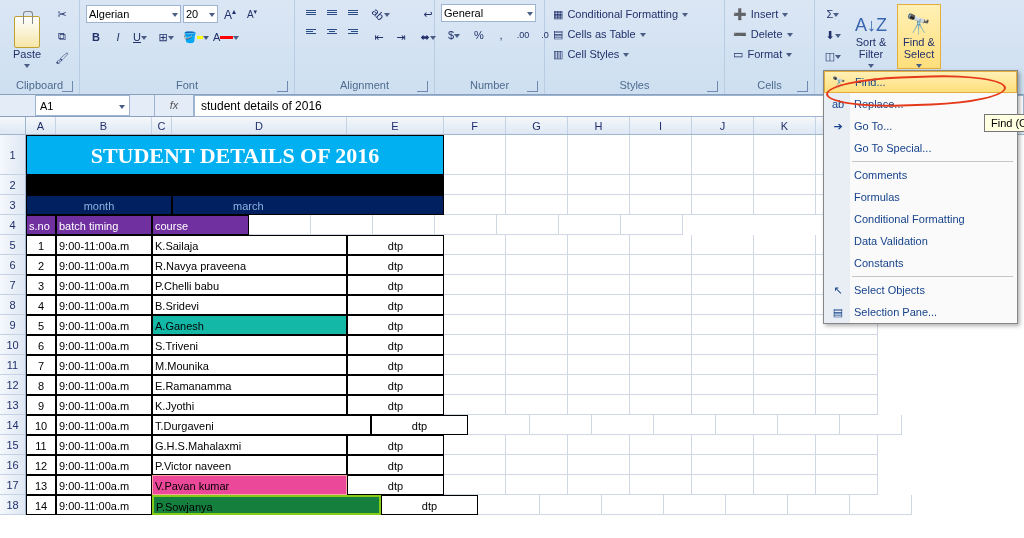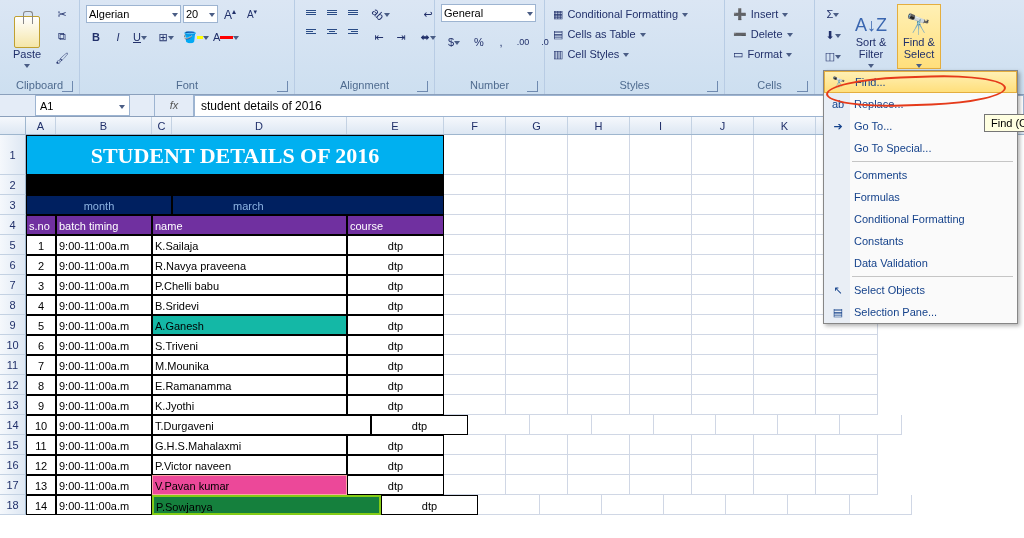--- a/index.html
+++ b/index.html
@@ -221,21 +221,21 @@
         <div class="small-btn" style="width:22px">
             <span>⬌</span>
             <span class="caret"></span>
           </div>
       </div>
     </div>
     <div class="group-label">Alignment</div>
   </div>
 
   <div class="group" style="width:110px">
-    <div class="group-body" style="flex-direction:column;gap:10px;align-items:flex-start">
+    <div class="group-body" style="flex-direction:column;gap:3px;align-items:flex-start">
       <div class="combo num-combo">
           <span>General</span>
           <span class="caret dd"></span>
         </div>
       <div class="fontrow">
         <div class="small-btn" style="width:26px">
             <span>$</span>
             <span class="caret"></span>
           </div>
         <div class="small-btn">
@@ -388,21 +388,20 @@
         <div class="cell" style="width: 62px;"></div>
         <div class="cell" style="width: 62px;"></div>
         <div class="cell" style="width: 62px;"></div>
         <div class="cell" style="width: 62px;"></div>
         <div class="cell" style="width: 62px;"></div>
       </div>
       <div class="row">
         <div class="rh">4</div>
         <div class="cell" style="width: 30px;;background:#7030a0;color:#fff;border:1px solid #000">s.no</div>
         <div class="cell" style="width: 96px;;background:#7030a0;color:#fff;border:1px solid #000">batch timing</div>
-        <div class="cell" style="width: 195px;;background:#7030a0;color:#fff;border:1px solid #000">name</div>
         <div class="cell" style="width: 97px;;background:#7030a0;color:#fff;border:1px solid #000">course</div>
         <div class="cell" style="width: 62px;"></div>
         <div class="cell" style="width: 62px;"></div>
         <div class="cell" style="width: 62px;"></div>
         <div class="cell" style="width: 62px;"></div>
         <div class="cell" style="width: 62px;"></div>
         <div class="cell" style="width: 62px;"></div>
         <div class="cell" style="width: 62px;"></div>
       </div>
       <div class="row">
@@ -625,24 +624,24 @@
   <div class="menu-item">
       <span>Comments</span>
     </div>
   <div class="menu-item">
       <span>Formulas</span>
     </div>
   <div class="menu-item">
       <span>Conditional Formatting</span>
     </div>
   <div class="menu-item">
+      <span>Data Validation</span>
+    </div>
+  <div class="menu-item">
       <span>Constants</span>
-    </div>
-  <div class="menu-item">
-      <span>Data Validation</span>
     </div>
   <div class="menu-sep"></div>
   <div class="menu-item">
       <span class="mi-icon">↖</span>
       <span>Select Objects</span>
     </div>
   <div class="menu-item">
       <span class="mi-icon">▤</span>
       <span>Selection Pane...</span>
     </div>

